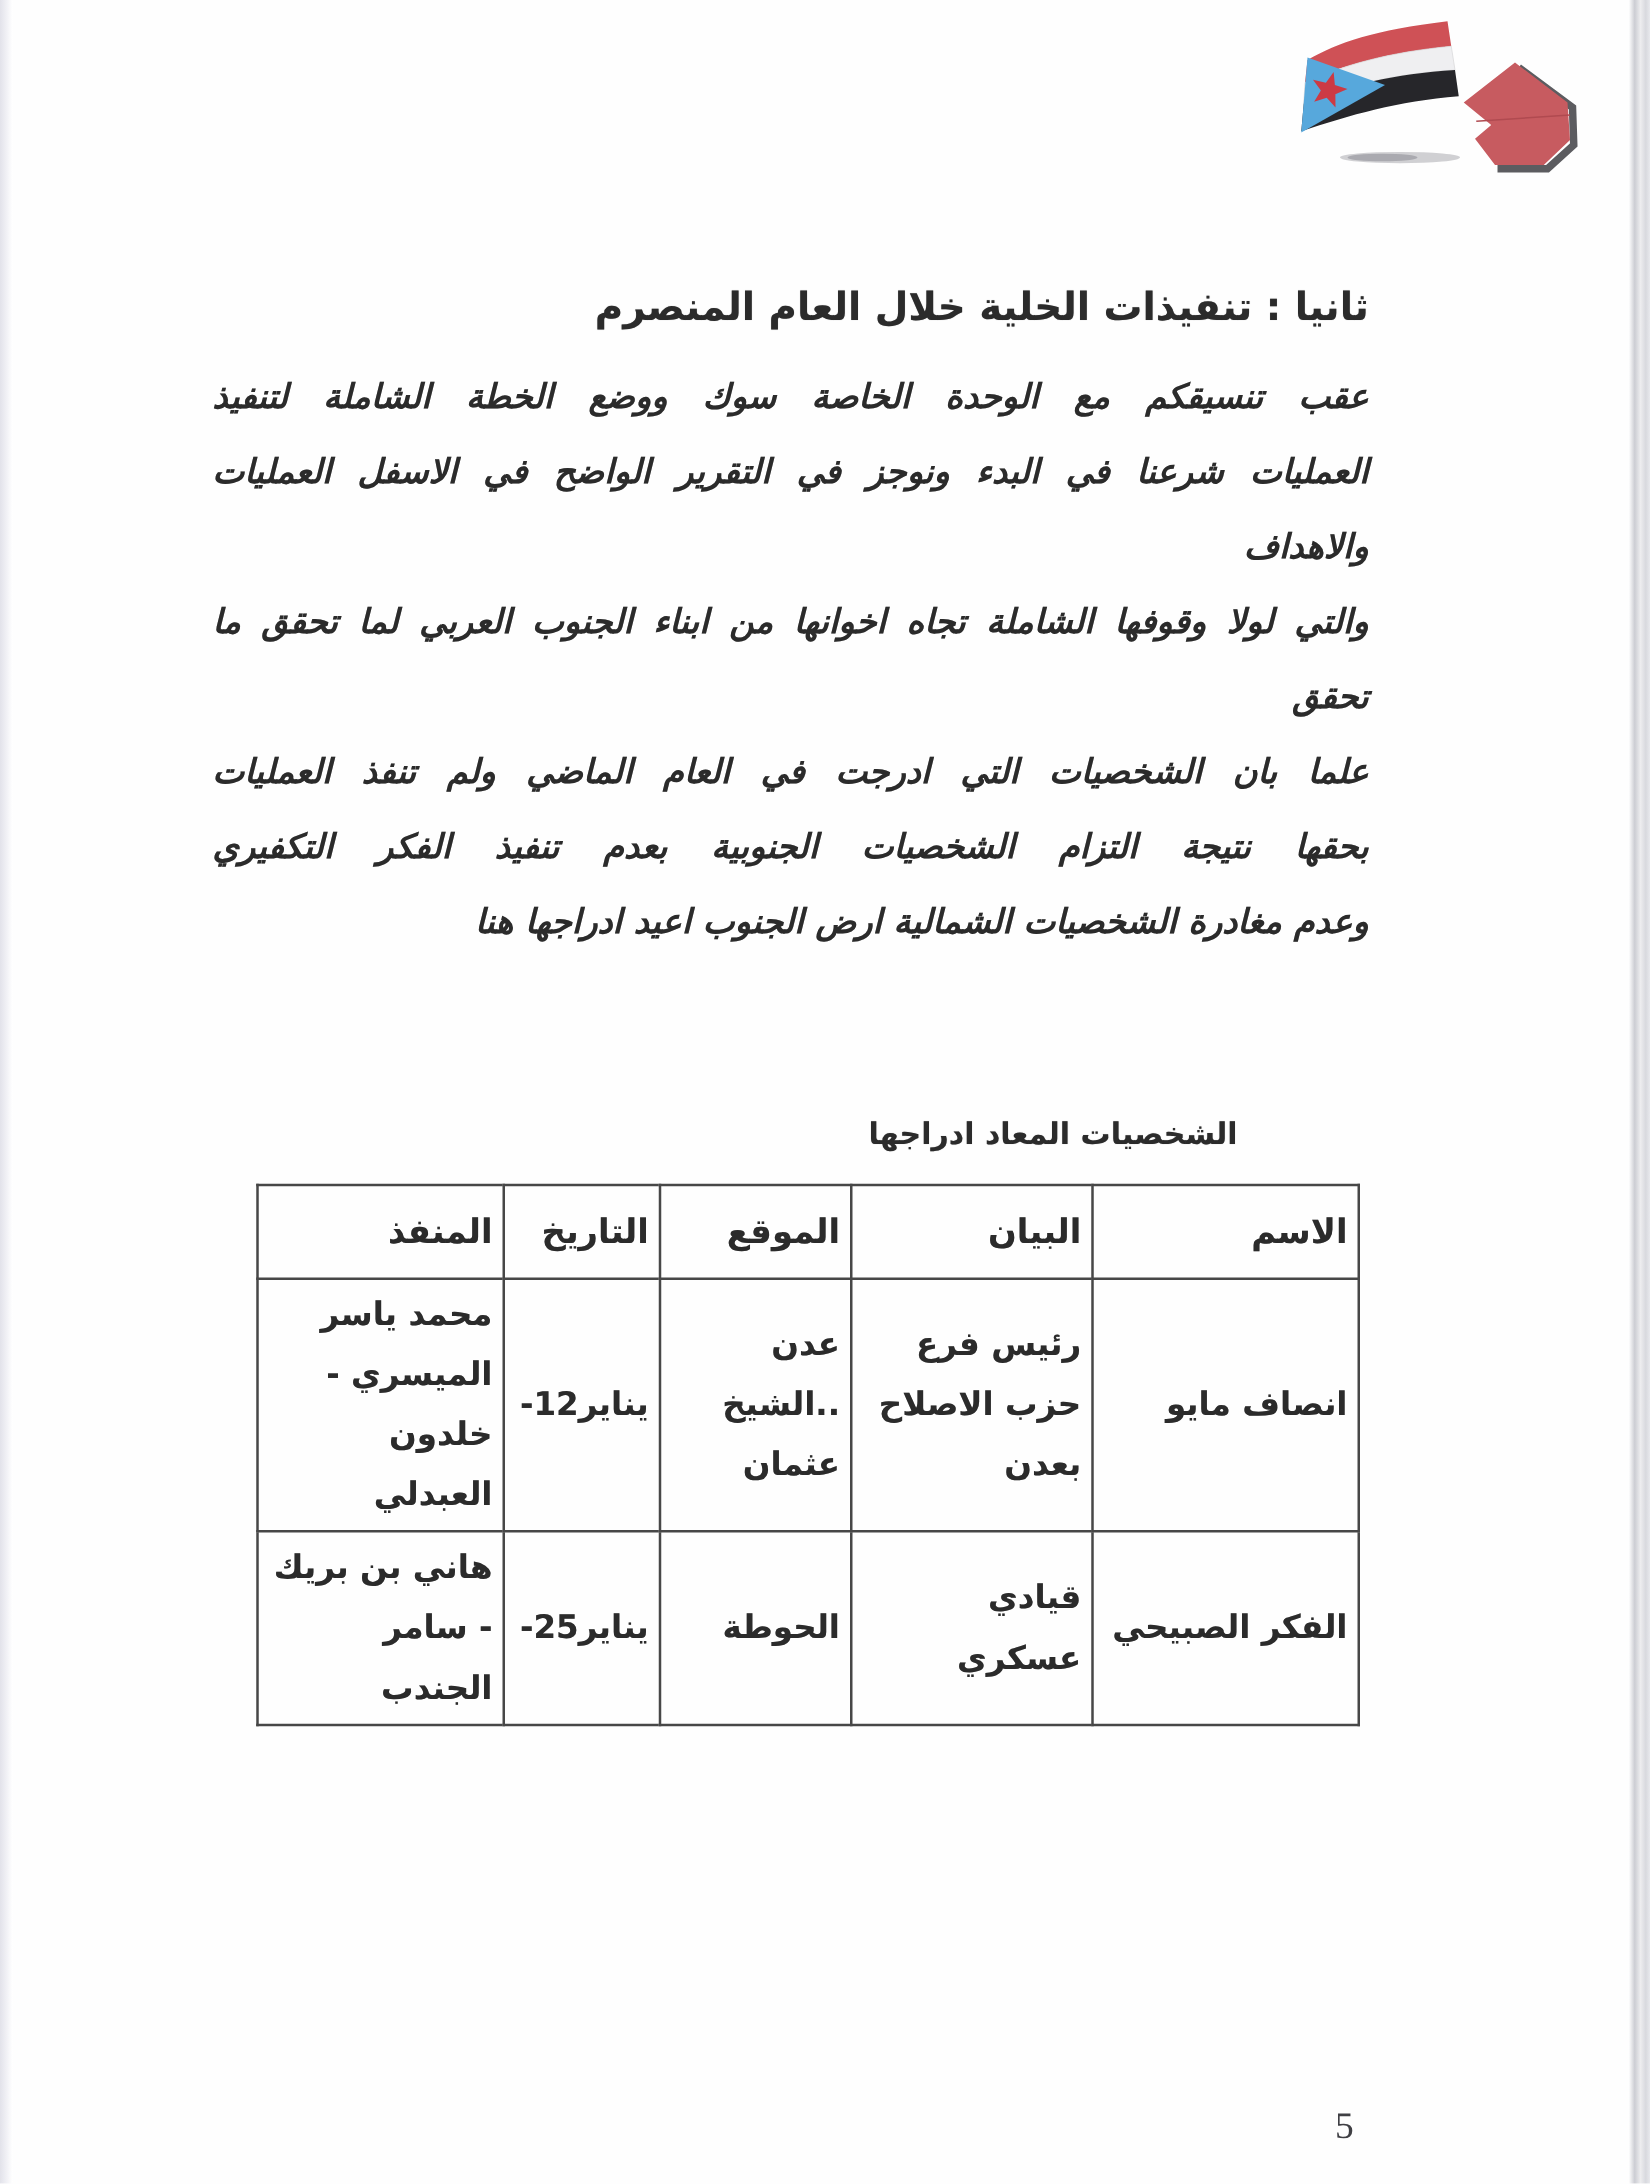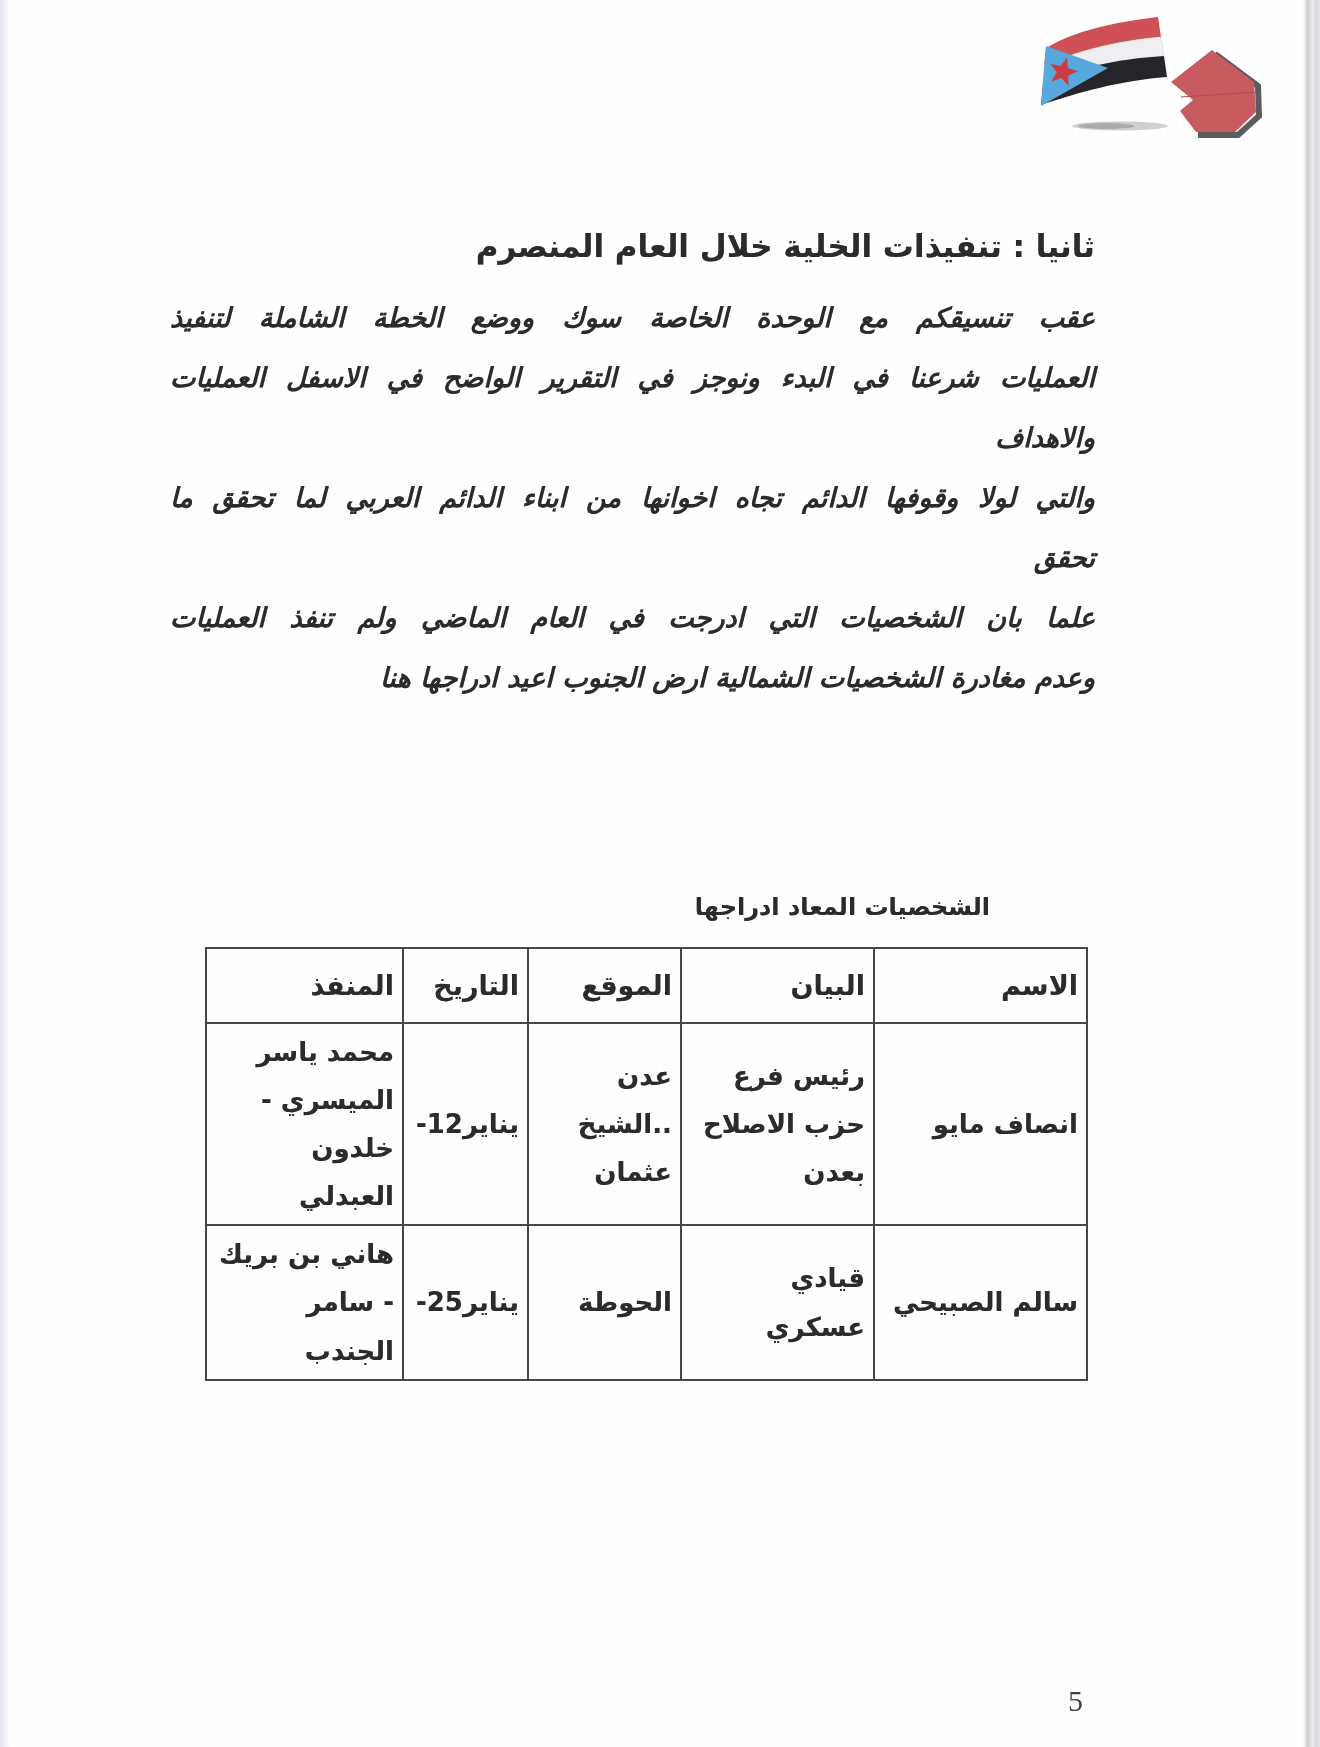--- a/index.html
+++ b/index.html
@@ -91,23 +91,24 @@
     <path d="M16,42 L78,64 L11,102 Z" fill="#57a8dc"></path>
     <polygon points="36.9,53.5 37.9,64.0 48.0,67.2 38.3,71.4 38.4,82.0 31.4,74.1 21.3,77.4 26.7,68.3 20.4,59.8 30.7,62.1" fill="#cc3a44"></polygon>
   </svg>
 
   <div class="heading">ثانيا : تنفيذات الخلية خلال العام المنصرم</div>
 
   <div class="body-text">
     <div class="line">عقب تنسيقكم مع الوحدة الخاصة سوك ووضع الخطة الشاملة لتنفيذ</div>
     <div class="line">العمليات شرعنا في البدء ونوجز في التقرير الواضح في الاسفل العمليات</div>
     <div class="line end">والاهداف</div>
-    <div class="line">والتي لولا وقوفها الدائم تجاه اخوانها من ابناء الدائم العربي لما تحقق ما</div>
+    <div class="line">والتي لولا وقوفها الشاملة تجاه اخوانها من ابناء الجنوب العربي لما تحقق ما</div>
     <div class="line end">تحقق</div>
     <div class="line">علما بان الشخصيات التي ادرجت في العام الماضي ولم تنفذ العمليات</div>
+    <div class="line">بحقها نتيجة التزام الشخصيات الجنوبية بعدم تنفيذ الفكر التكفيري</div>
     <div class="line end">وعدم مغادرة الشخصيات الشمالية ارض الجنوب اعيد ادراجها هنا</div>
   </div>
 
   <div class="subheading">الشخصيات المعاد ادراجها</div>
 
   <div class="table-wrap">
     <table class="persons">
       <colgroup>
         <col style="width:213px">
         <col style="width:193px">
@@ -124,21 +125,21 @@
         <th>المنفذ</th>
       </tr>
       <tr class="r1">
         <td>انصاف مايو</td>
         <td>رئيس فرع حزب الاصلاح بعدن</td>
         <td>عدن ..الشيخ عثمان</td>
         <td>يناير12-</td>
         <td>محمد ياسر الميسري - خلدون العبدلي</td>
       </tr>
       <tr class="r2">
-        <td>سالم الصبيحي</td>
+        <td>الفكر الصبيحي</td>
         <td>قيادي عسكري</td>
         <td>الحوطة</td>
         <td>يناير25-</td>
         <td>هاني بن بريك - سامر الجندب</td>
       </tr>
     </tbody>
       </table>
   </div>
 
   <div class="page-num">5</div>

